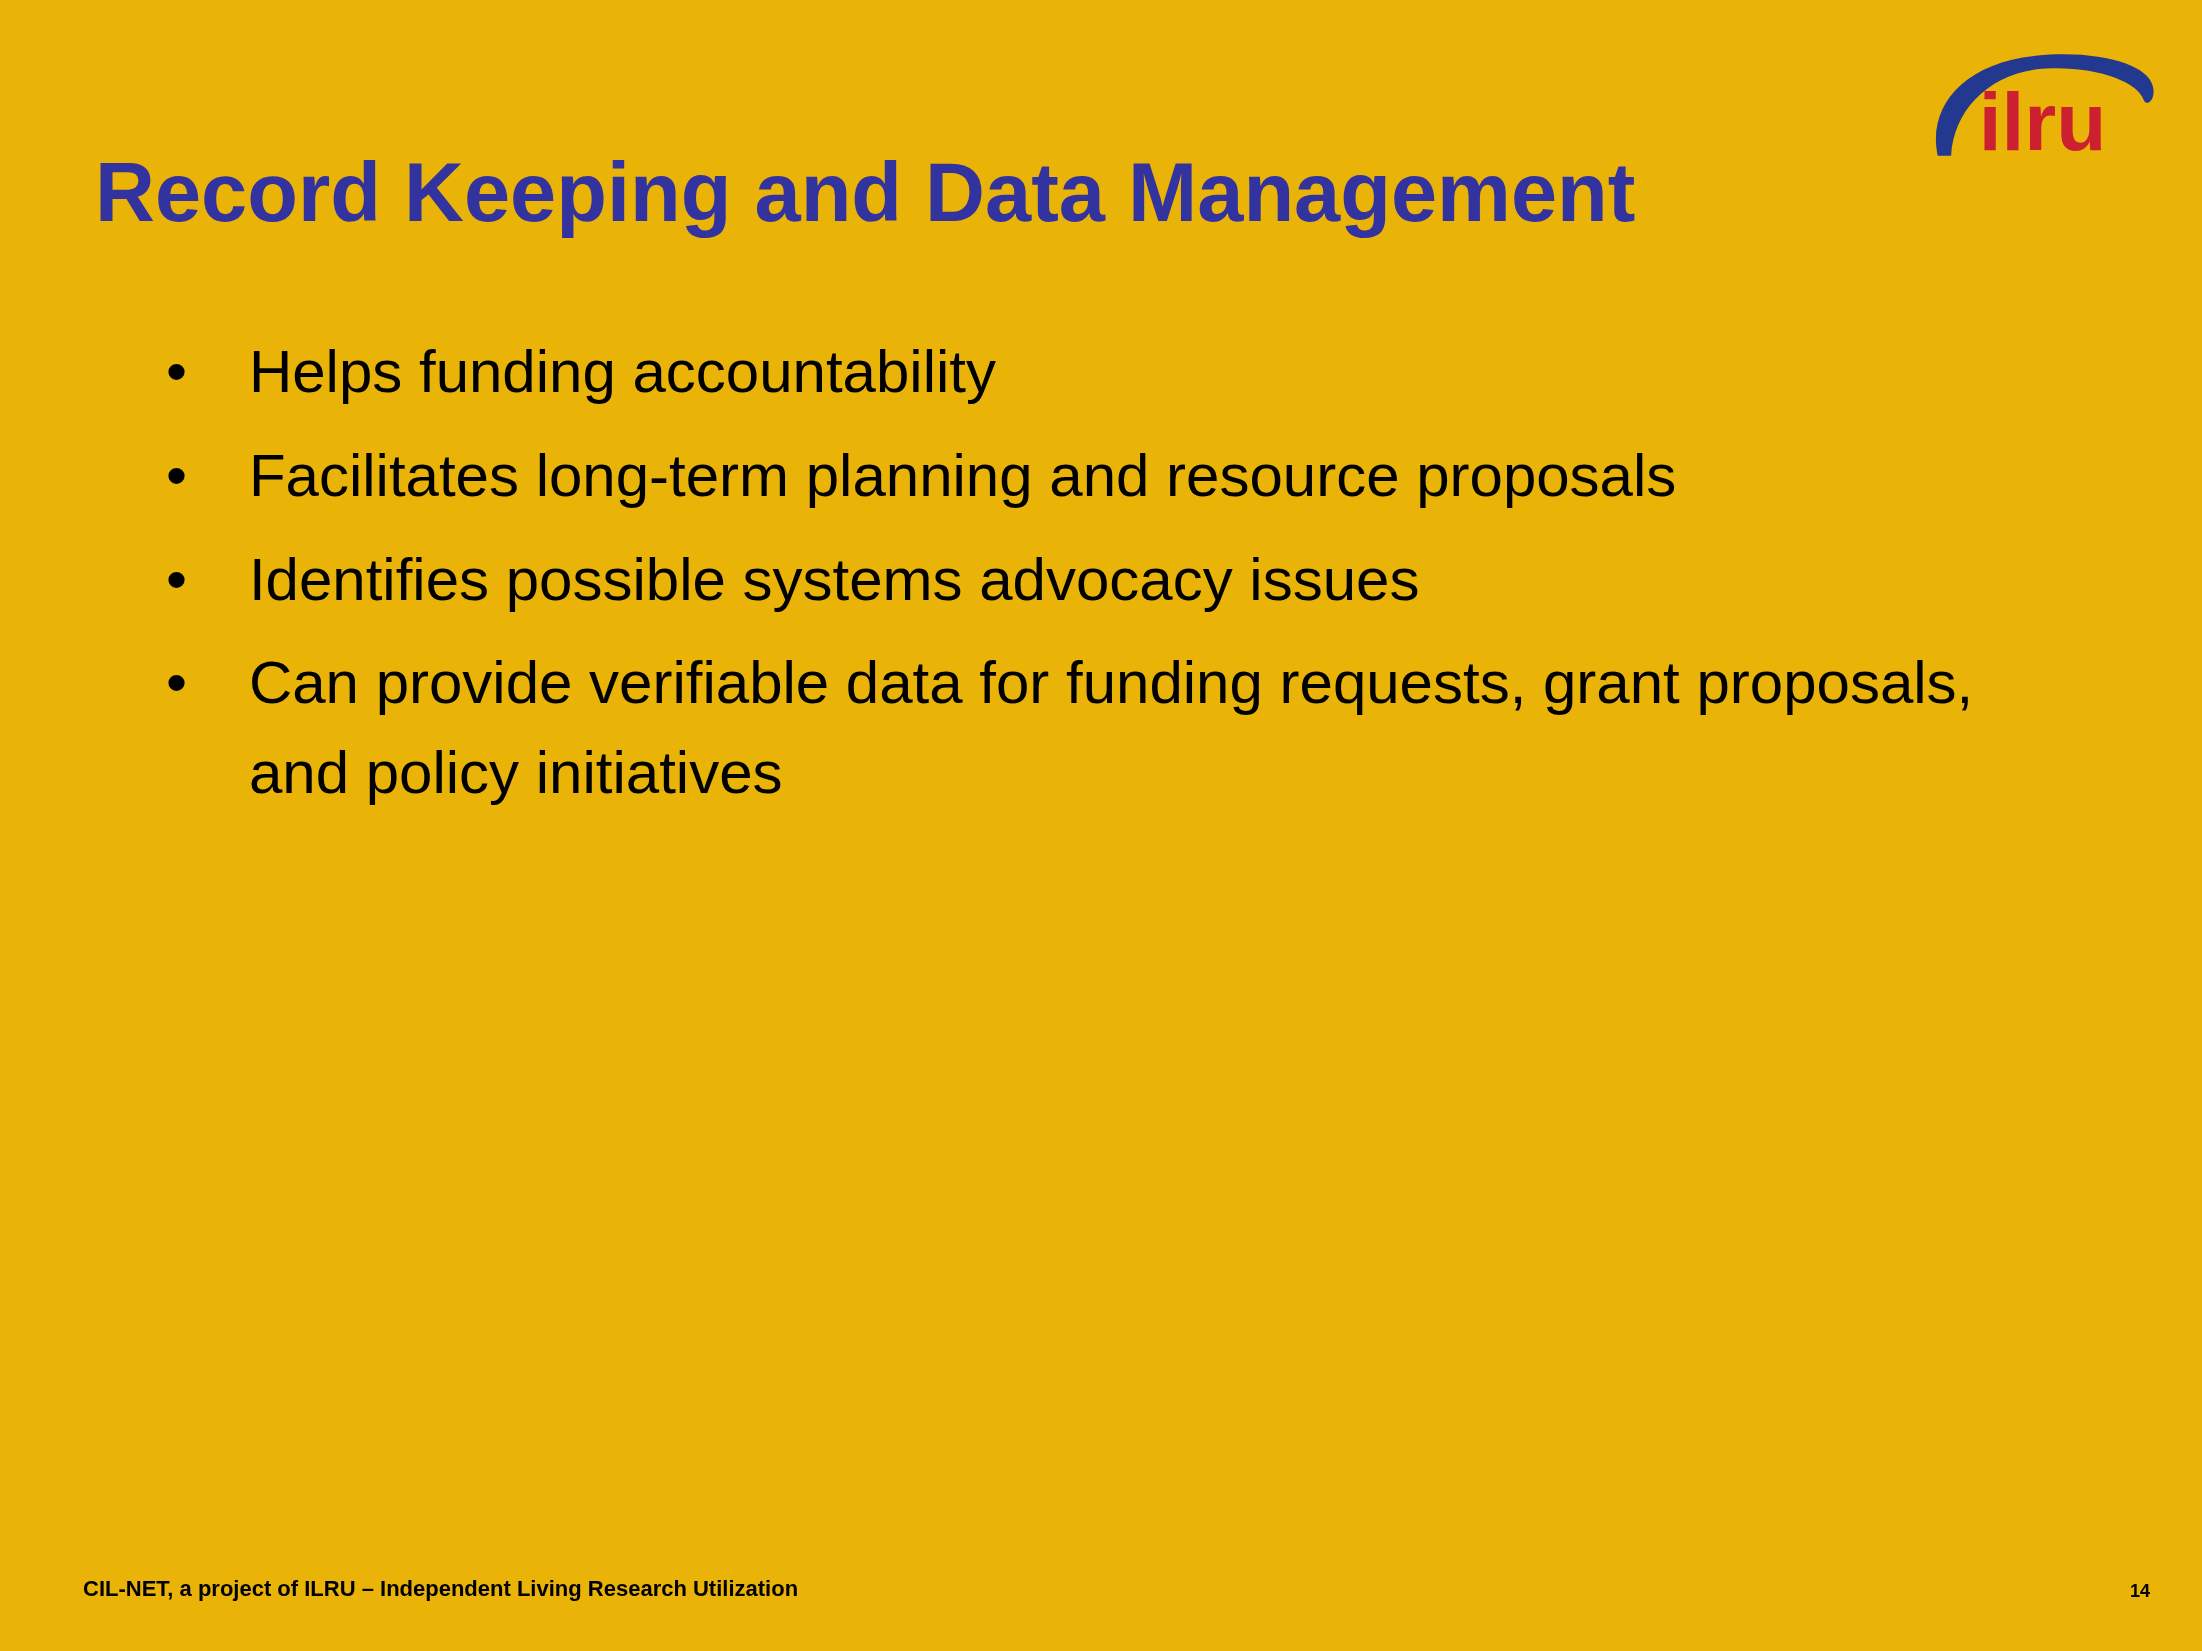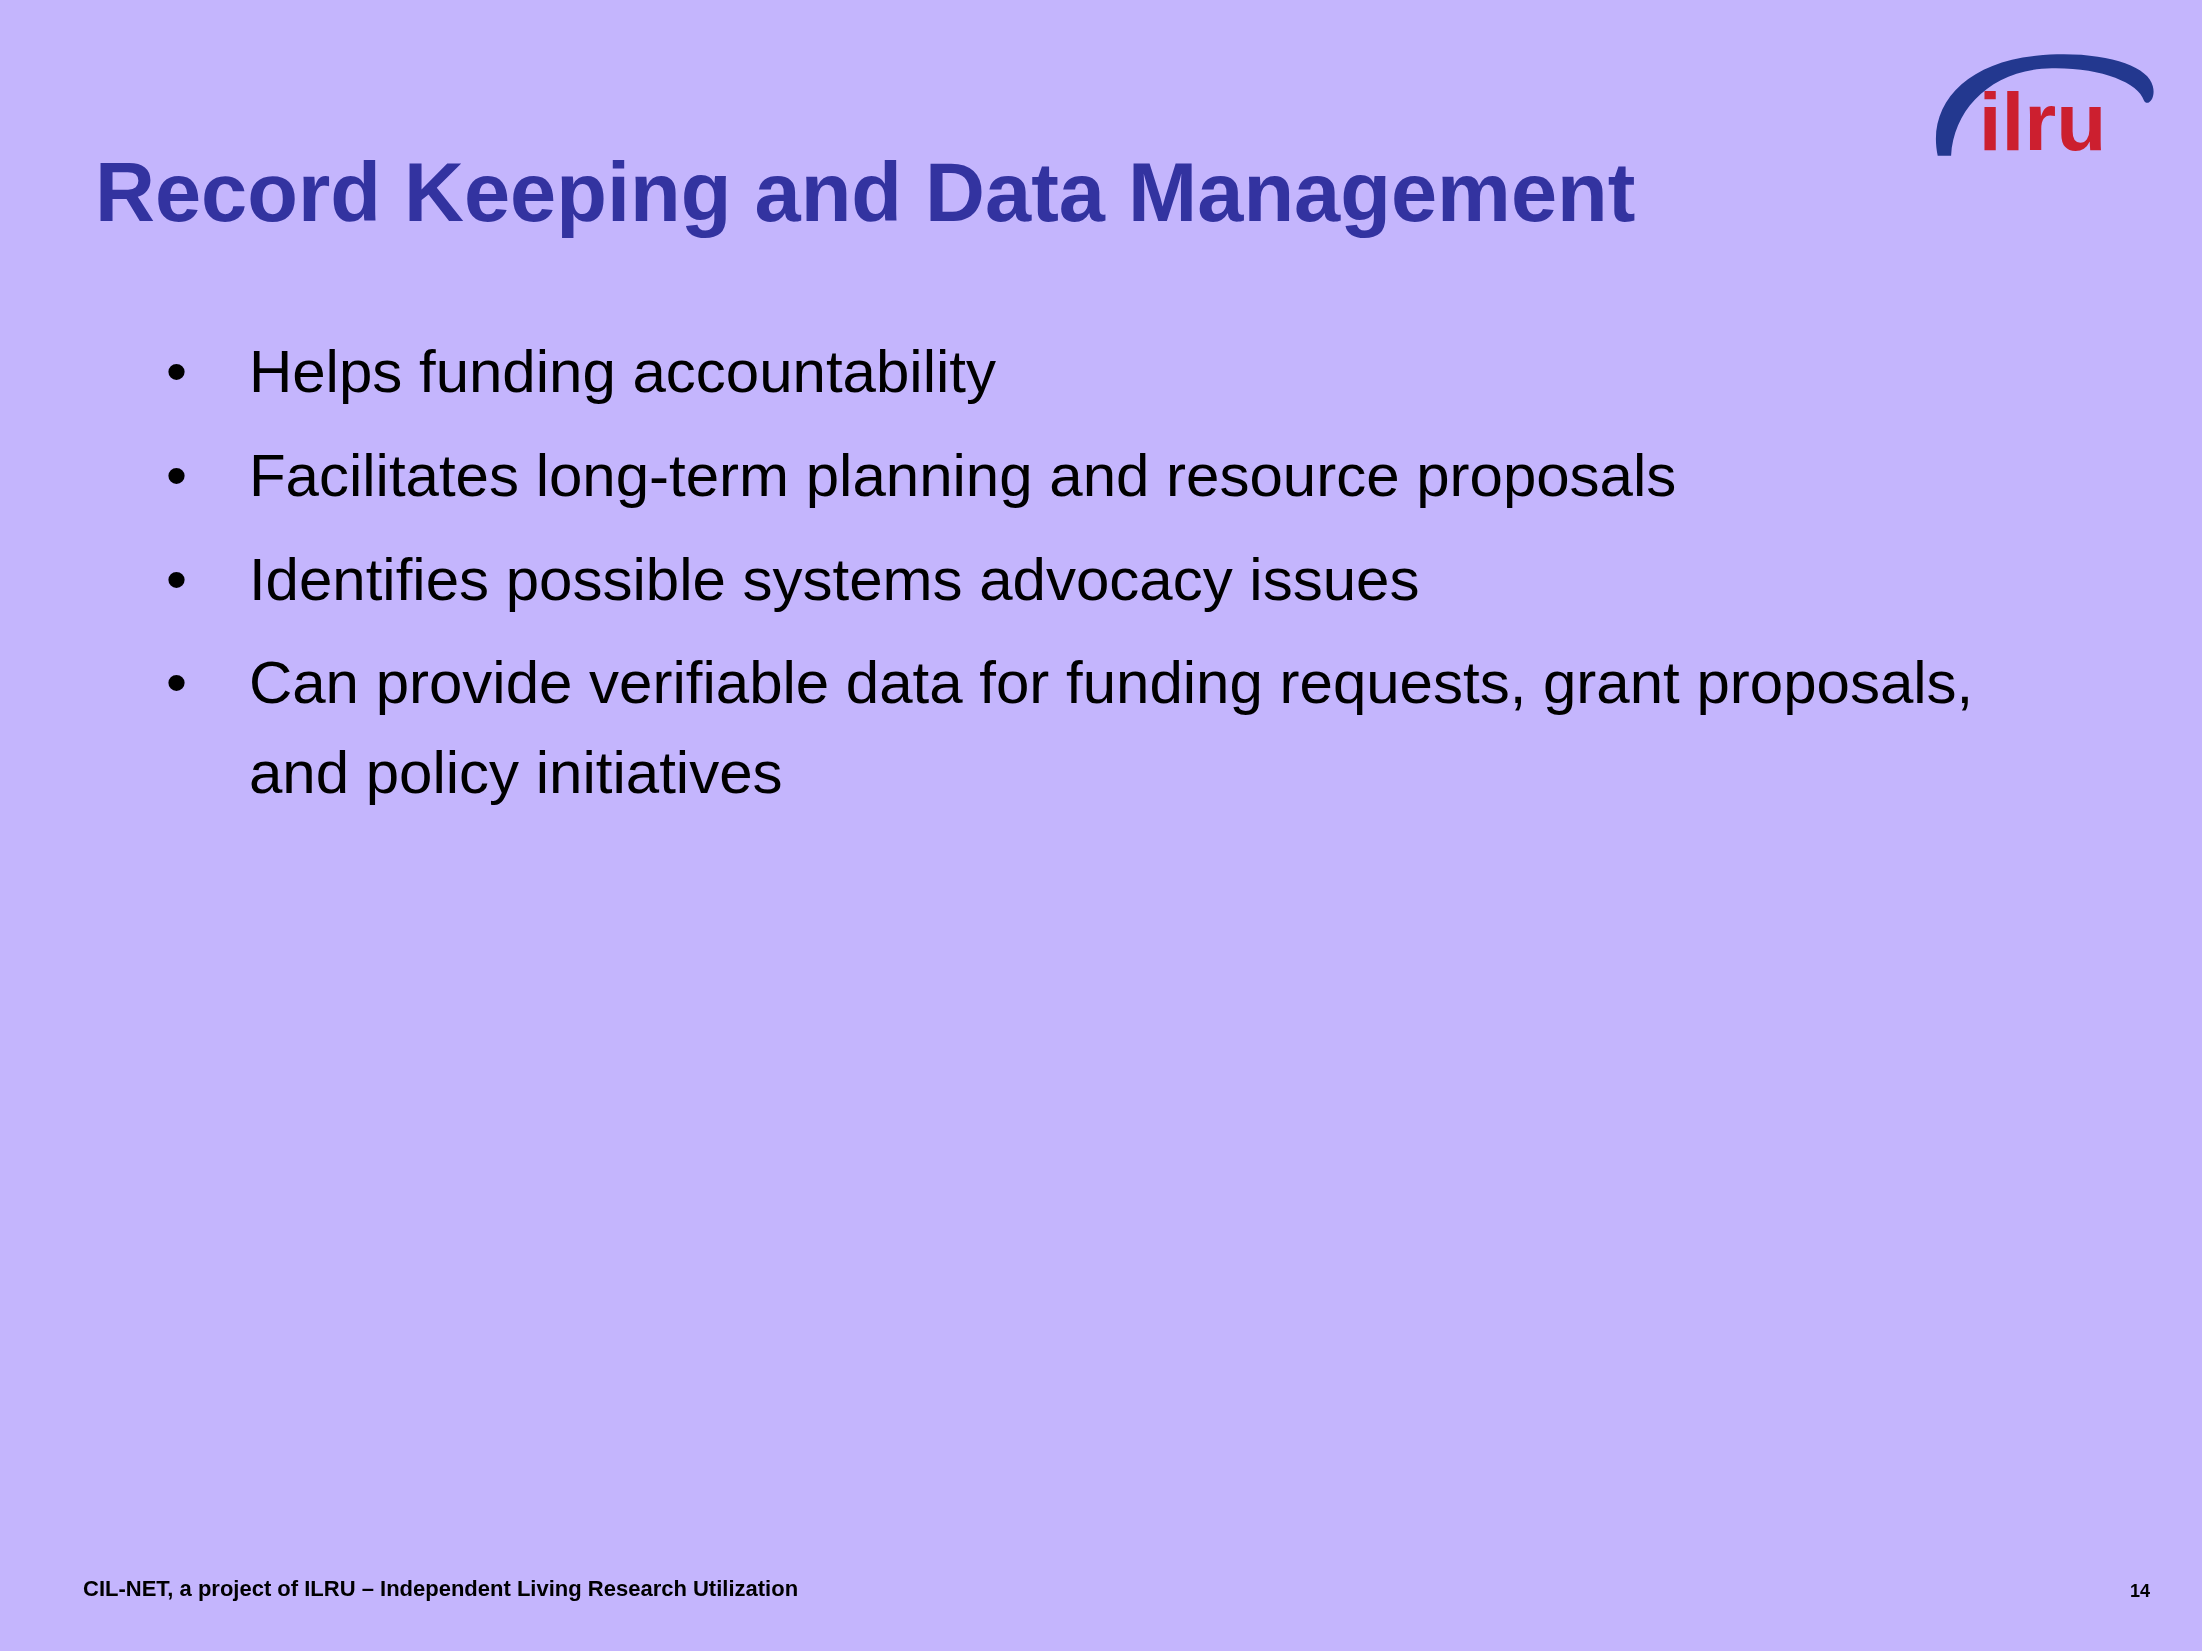--- a/index.html
+++ b/index.html
@@ -4,21 +4,21 @@
 <style>
   html, body {
     margin: 0;
     padding: 0;
     background: #ffffff;
   }
   .slide {
     position: relative;
     width: 2203px;
     height: 1652px;
-    background: #c4b5fd;
+    background: #eab308;
     font-family: "Liberation Sans", sans-serif;
     overflow: hidden;
   }
 
   
   .title {
     position: absolute;
     left: 79px;
     top: 129px;
     margin: 16px;

